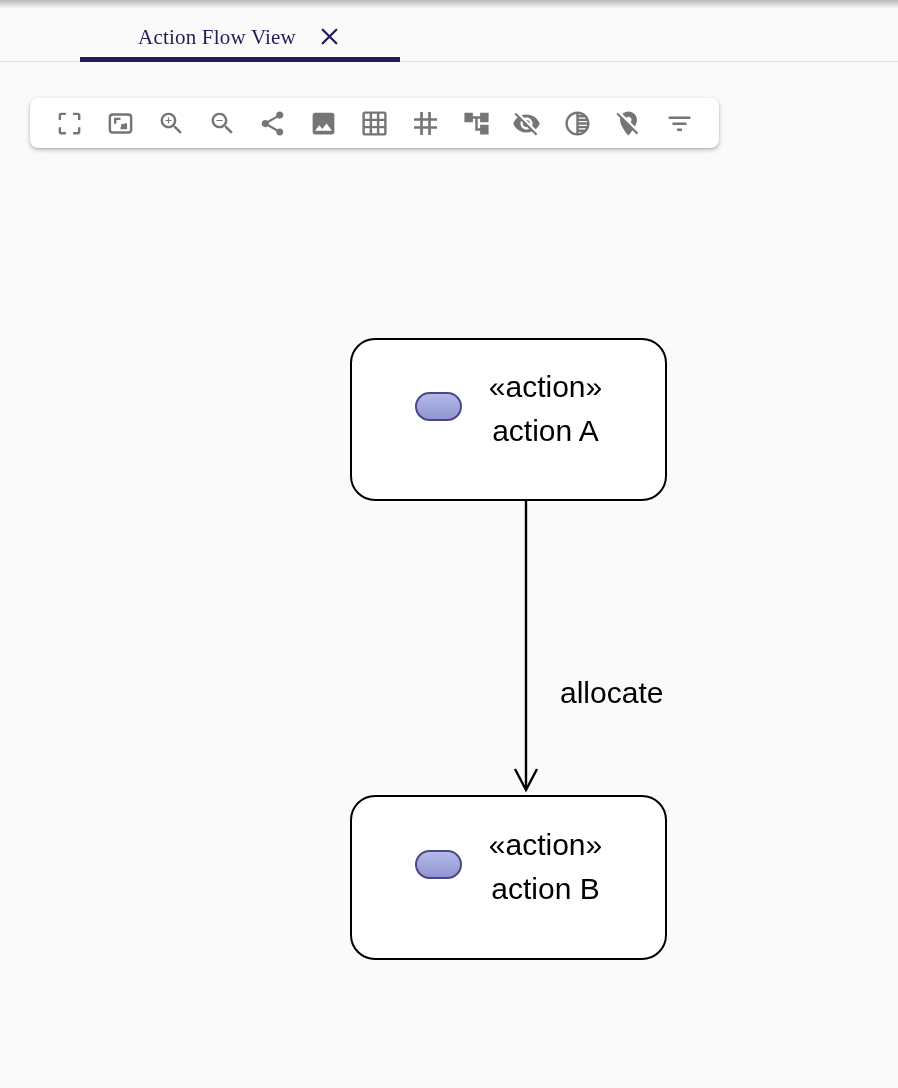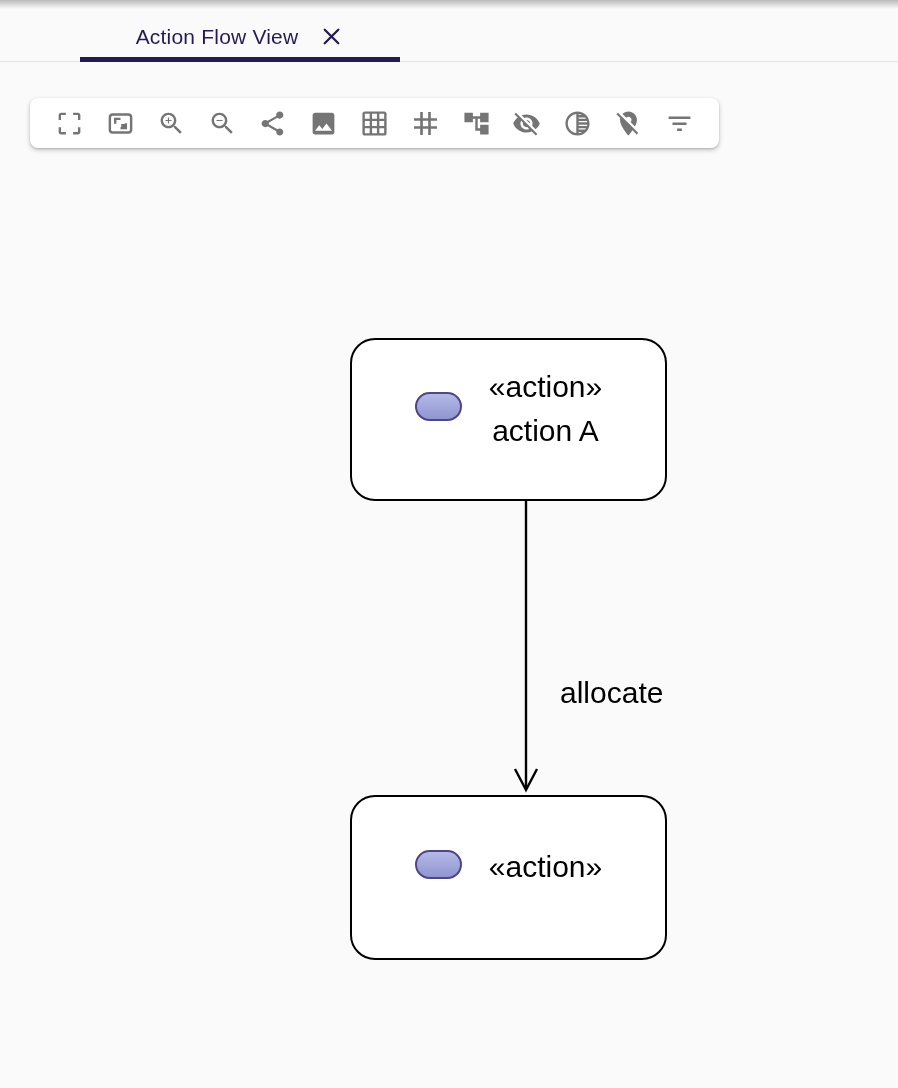--- a/index.html
+++ b/index.html
@@ -19,20 +19,21 @@
   .tabbar {
     position: absolute; left: 0; top: 0; width: 898px; height: 62px;
     background: #fafafa;
     border-bottom: 1px solid #e2e2e2;
     z-index: 2;
   }
   .tab {
     position: absolute; left: 80px; top: 0; width: 320px; height: 72px;
     display: flex; align-items: center; justify-content: center; gap: 21px;
     cursor: pointer;
+    font-family: Liberation Serif, serif;
   }
   .tab-label {
     font-size: 21px; font-weight: 500; letter-spacing: 0.2px;
     color: #261A56; padding-top: 2px; white-space: nowrap;
   }
   .tab-close { width: 25px; height: 25px; display: block; }
   .tab-indicator {
     position: absolute; left: 80px; top: 57px; width: 320px; height: 5px;
     background: #261A56;
   }
@@ -181,16 +182,17 @@
     <div class="node-text">
       <div>«action»</div>
       <div>action A</div>
     </div>
   </div>
 
   <div class="node node-b">
     <div class="action-pill"></div>
     <div class="node-text">
       <div>«action»</div>
+      <div>action B</div>
     </div>
   </div>
 
 </div>
 
 </body></html>

